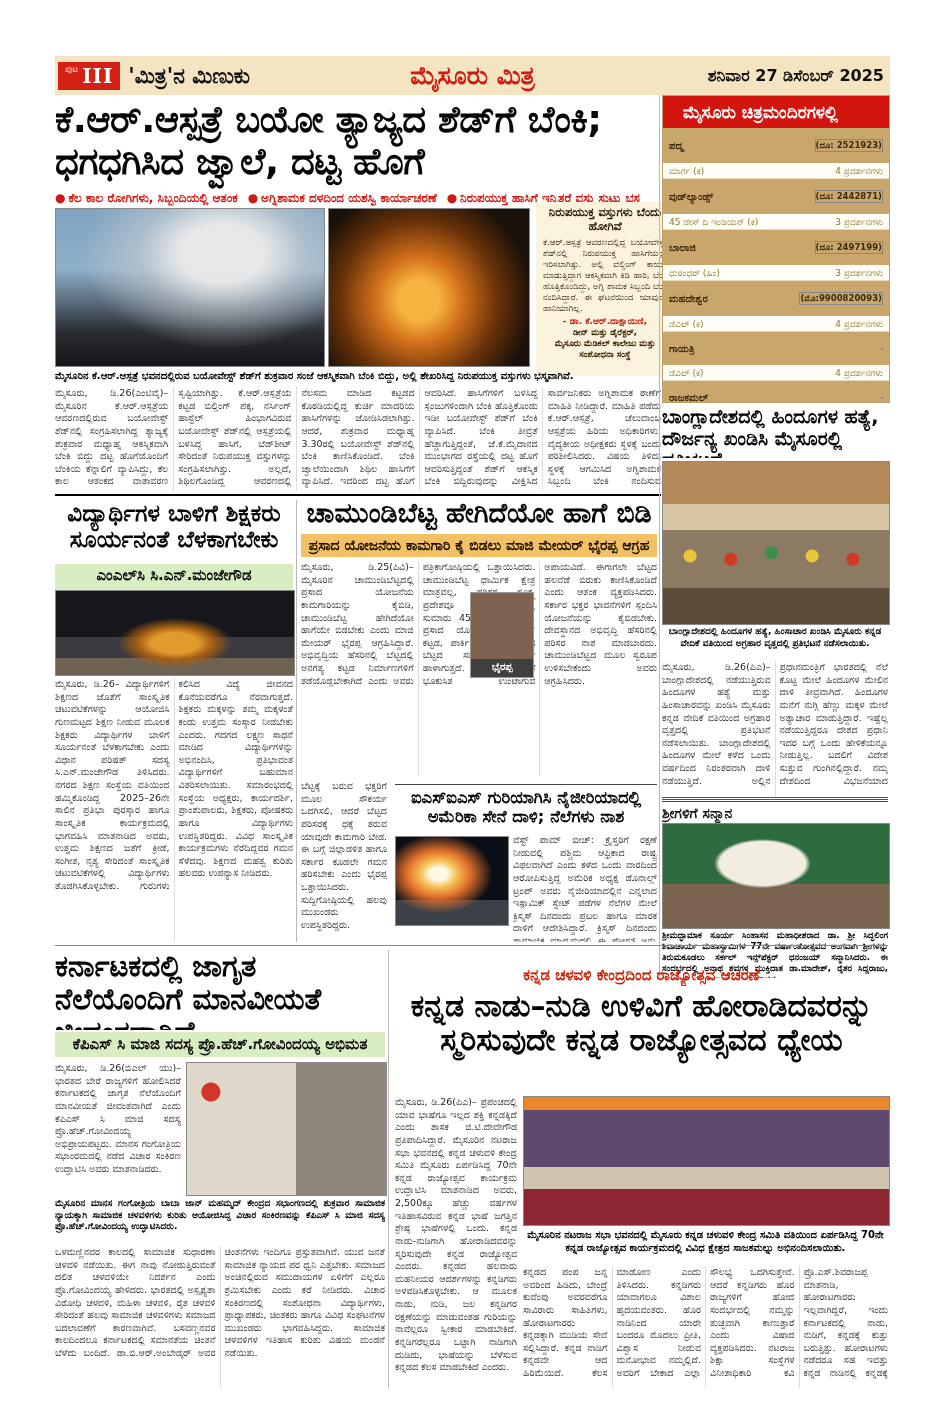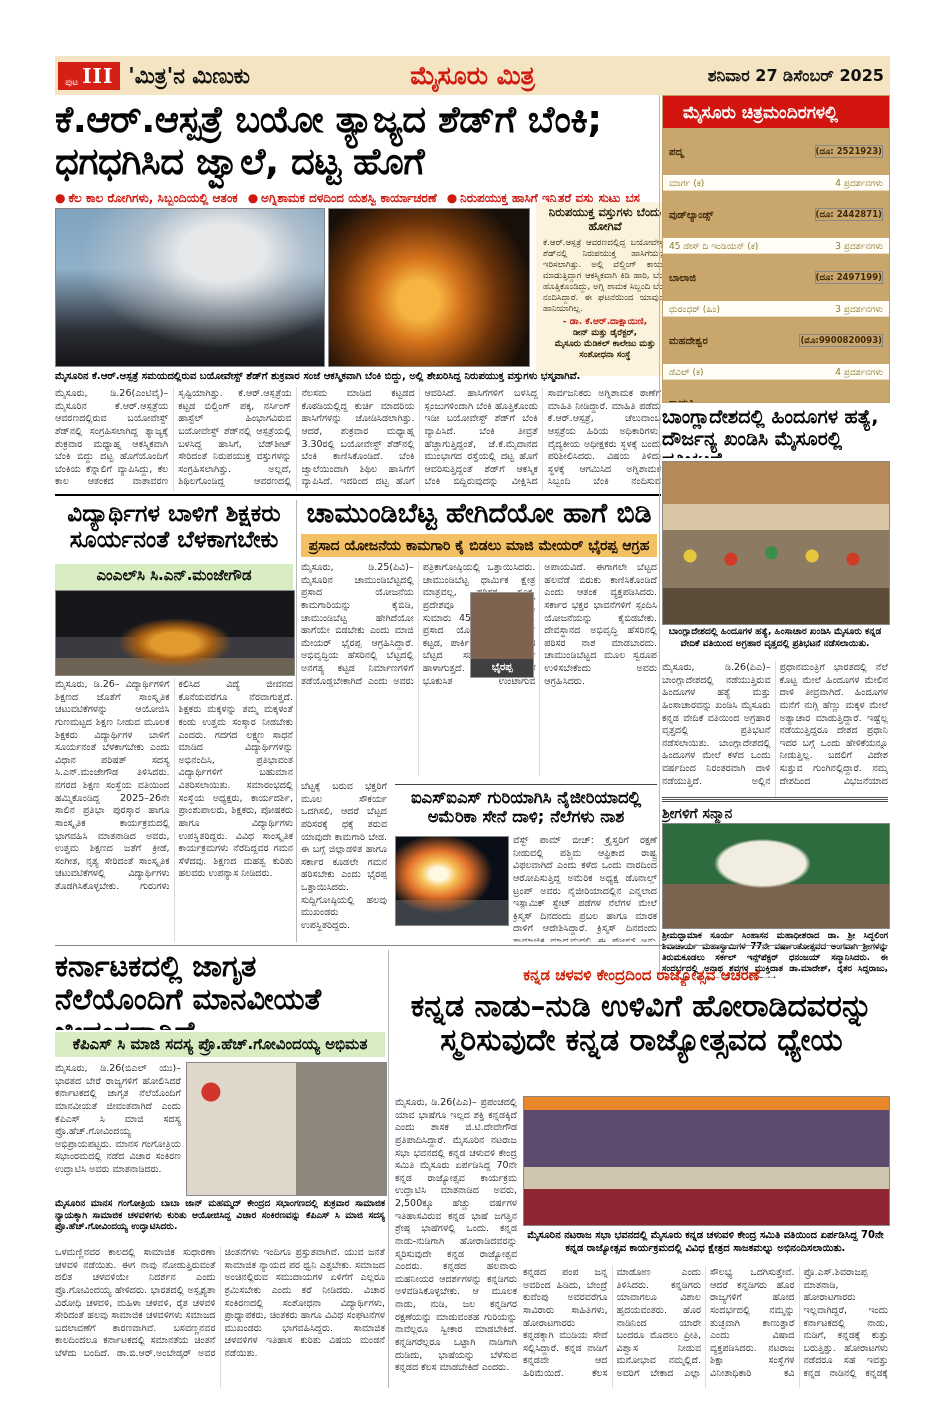--- a/index.html
+++ b/index.html
@@ -11,30 +11,30 @@
   .cols3{column-count:3;column-gap:9px;column-rule:1px solid #dcdcdc}
   .cols4{column-count:4;column-gap:9px;column-rule:1px solid #dcdcdc}
   .cols5{column-count:5;column-gap:10px;column-rule:1px solid #dcdcdc}
   .cap{font-weight:bold;font-size:10px;line-height:1.3;color:#000}
   .sub-green{background:#d9edc3;font-weight:bold;text-align:center;color:#0a0a0a}
   .sub-orange{background:#f3c163;font-weight:bold;text-align:center;color:#1a0d00}
   .vrule{position:absolute;width:1px;background:#b9b9b9}
   .hrule{position:absolute;background:#000}
   
   .masthead{background:#f4e4c2;display:flex;align-items:center}
-  .pagebox{background:#d42015;color:#fff;display:flex;align-items:flex-end;padding:2px 7px;margin:0 8px 0 3px}
+  .pagebox{background:#d42015;color:#fff;display:flex;align-items:flex-start;padding:2px 7px;margin:0 8px 0 3px}
   .pagebox .lbl{font-size:9px;margin-right:4px}
   .pagebox .num{font-family:"DejaVu Serif","Liberation Serif",serif;font-size:20px;font-weight:bold;letter-spacing:1px}
   .tagline{font-size:21px;font-weight:bold;color:#121212}
   .papername{position:absolute;left:0;right:0;text-align:center;font-size:25px;font-weight:bold;color:#d01910}
   .dateline{margin-left:auto;font-size:16px;font-weight:bold;color:#111;padding-right:6px;z-index:2}
   
   .cinema{border:1px solid #c49f63}
   .cinema-title{background:#d2150f;color:#fff;font-weight:bold;font-size:17px;padding:6px 20px}
-  .c-theatre{display:flex;justify-content:space-between;align-items:center;background:#c9a66b;color:#3f2a0c;font-weight:bold;font-size:10px;line-height:11px;padding:17px 6px;border-bottom:1px solid #fff}
+  .c-theatre{display:flex;justify-content:space-between;align-items:center;background:#c9a66b;color:#3f2a0c;font-weight:bold;font-size:10px;line-height:11px;padding:11px 6px;border-bottom:1px solid #fff}
   .c-theatre .ph{font-size:8.5px}
   .c-film{display:flex;justify-content:space-between;align-items:center;background:#fffdf6;color:#8a7a2e;font-size:9px;line-height:11px;padding:1.5px 6px;border-bottom:1px solid #e7dcc0}
   
   .quote{background:#fcf3df;text-align:center;padding:4px 7px}
   .quote .qt{font-weight:bold;font-size:11.5px;line-height:1.2;color:#221500;margin-bottom:3px}
   .quote .qb{font-size:8.5px;line-height:1.3;text-align:justify;color:#332200}
   .quote .qa{font-weight:bold;font-size:9px;color:#c31a0e;margin-top:2px}
   .quote .qr{font-weight:bold;font-size:8.5px;color:#332200}
   
   .ph{border:1px solid #888}
@@ -96,21 +96,21 @@
   </div>
   <div class="abs ph ph-fire1" style="left:55px;top:208px;width:268px;height:157px"></div>
   <div class="abs ph ph-fire2" style="left:328px;top:208px;width:200px;height:157px"></div>
   <div class="abs quote" style="left:536px;top:202px;width:124px;height:166px">
     <div class="qt">ನಿರುಪಯುಕ್ತ ವಸ್ತುಗಳು ಬೆಂದು ಹೋಗಿವೆ</div>
     <div class="qb">ಕೆ.ಆರ್.ಆಸ್ಪತ್ರೆ ಆವರಣದಲ್ಲಿದ್ದ ಬಯೋವೇಸ್ಟ್ ಶೆಡ್‌ನಲ್ಲಿ ನಿರುಪಯುಕ್ತ ಹಾಸಿಗೆಯನ್ನು ಇರಿಸಲಾಗಿತ್ತು. ಅಲ್ಲಿ ವೆಲ್ಡಿಂಗ್ ಕಾರ್ಯ ಮಾಡುತ್ತಿದ್ದಾಗ ಆಕಸ್ಮಿಕವಾಗಿ ಕಿಡಿ ಹಾರಿ, ಬೆಂಕಿ ಹೊತ್ತಿಕೊಂಡಿದ್ದು, ಅಗ್ನಿ ಶಾಮಕ ಸಿಬ್ಬಂದಿ ಬೆಂಕಿ ನಂದಿಸಿದ್ದಾರೆ. ಈ ಘಟನೆಯಿಂದ ಯಾವುದೇ ಹಾನಿಯಾಗಿಲ್ಲ.</div>
     <div class="qa">- ಡಾ. ಕೆ.ಆರ್.ದಾಕ್ಷಾಯಿಣಿ,</div>
     <div class="qr">ಡೀನ್ ಮತ್ತು ಡೈರೆಕ್ಟರ್,</div>
     <div class="qr">ಮೈಸೂರು ಮೆಡಿಕಲ್ ಕಾಲೇಜು ಮತ್ತು ಸಂಶೋಧನಾ ಸಂಸ್ಥೆ</div>
   </div>
-  <div class="abs cap" style="left:55px;top:369px;width:606px;height:15px">ಮೈಸೂರಿನ ಕೆ.ಆರ್.ಆಸ್ಪತ್ರೆ ಸಮಯದಲ್ಲಿರುವ ಬಯೋವೇಸ್ಟ್ ಶೆಡ್‌ಗೆ ಶುಕ್ರವಾರ ಸಂಜೆ ಆಕಸ್ಮಿಕವಾಗಿ ಬೆಂಕಿ ಬಿದ್ದು, ಅಲ್ಲಿ ಶೇಖರಿಸಿದ್ದ ನಿರುಪಯುಕ್ತ ವಸ್ತುಗಳು ಭಸ್ಮವಾಗಿವೆ.</div>
+  <div class="abs cap" style="left:55px;top:369px;width:606px;height:15px">ಮೈಸೂರಿನ ಕೆ.ಆರ್.ಆಸ್ಪತ್ರೆ ಭವನದಲ್ಲಿರುವ ಬಯೋವೇಸ್ಟ್ ಶೆಡ್‌ಗೆ ಶುಕ್ರವಾರ ಸಂಜೆ ಆಕಸ್ಮಿಕವಾಗಿ ಬೆಂಕಿ ಬಿದ್ದು, ಅಲ್ಲಿ ಶೇಖರಿಸಿದ್ದ ನಿರುಪಯುಕ್ತ ವಸ್ತುಗಳು ಭಸ್ಮವಾಗಿವೆ.</div>
   <div class="abs body-txt cols5" style="left:55px;top:387px;width:606px;height:104px">ಮೈಸೂರು, ಡಿ.26(ಎಂಟಿವೈ)– ಮೈಸೂರಿನ ಕೆ.ಆರ್.ಆಸ್ಪತ್ರೆಯ ಆವರಣದಲ್ಲಿರುವ ಬಯೋವೇಸ್ಟ್ ಶೆಡ್‌ನಲ್ಲಿ ಸಂಗ್ರಹಿಸಲಾಗಿದ್ದ ತ್ಯಾಜ್ಯಕ್ಕೆ ಶುಕ್ರವಾರ ಮಧ್ಯಾಹ್ನ ಆಕಸ್ಮಿಕವಾಗಿ ಬೆಂಕಿ ಬಿದ್ದು ದಟ್ಟ ಹೊಗೆಯೊಂದಿಗೆ ಬೆಂಕಿಯ ಕೆನ್ನಾಲಿಗೆ ವ್ಯಾಪಿಸಿದ್ದು, ಕೆಲ ಕಾಲ ಆತಂಕದ ವಾತಾವರಣ ಸೃಷ್ಟಿಯಾಗಿತ್ತು. ಕೆ.ಆರ್.ಆಸ್ಪತ್ರೆಯ ಕಟ್ಟಡ ಬಿಲ್ಡಿಂಗ್ ಪಕ್ಕ, ನರ್ಸಿಂಗ್ ಹಾಸ್ಟೆಲ್ ಹಿಂಭಾಗವಿರುವ ಬಯೋವೇಸ್ಟ್ ಶೆಡ್‌ನಲ್ಲಿ ಆಸ್ಪತ್ರೆಯಲ್ಲಿ ಬಳಸಿದ್ದ ಹಾಸಿಗೆ, ಬೆಡ್‌ಶೀಟ್ ಸೇರಿದಂತೆ ನಿರುಪಯುಕ್ತ ವಸ್ತುಗಳನ್ನು ಸಂಗ್ರಹಿಸಲಾಗಿತ್ತು. ಅಲ್ಲದೆ, ಶಿಥಿಲಗೊಂಡಿದ್ದ ಆವರಣದಲ್ಲಿ ನೆಲಸಮ ಮಾಡಿದ ಕಟ್ಟಡದ ಕೊಠಡಿಯಲ್ಲಿದ್ದ ಕುರ್ಚಿ ಮಾದರಿಯ ಹಾಸಿಗೆಗಳನ್ನು ಜೋಡಿಸಿಡಲಾಗಿತ್ತು. ಆದರೆ, ಶುಕ್ರವಾರ ಮಧ್ಯಾಹ್ನ 3.30ರಲ್ಲಿ ಬಯೋವೇಸ್ಟ್ ಶೆಡ್‌ನಲ್ಲಿ ಬೆಂಕಿ ಕಾಣಿಸಿಕೊಂಡಿದೆ. ಬೆಂಕಿ ಜ್ವಾಲೆಯಿಂದಾಗಿ ಶಿಥಿಲ ಹಾಸಿಗೆಗೆ ವ್ಯಾಪಿಸಿದೆ. ಇದರಿಂದ ದಟ್ಟ ಹೊಗೆ ಆವರಿಸಿದೆ. ಹಾಸಿಗೆಗಳಿಗೆ ಬಳಸಿದ್ದ ಸ್ಪಂಜುಗಳಿಂದಾಗಿ ಬೆಂಕಿ ಹೊತ್ತಿಕೊಂಡು ಇಡೀ ಬಯೋವೇಸ್ಟ್ ಶೆಡ್‌ಗೆ ಬೆಂಕಿ ವ್ಯಾಪಿಸಿದೆ. ಬೆಂಕಿ ತೀವ್ರತೆ ಹೆಚ್ಚಾಗುತ್ತಿದ್ದಂತೆ, ಜೆ.ಕೆ.ಮೈದಾನದ ಮುಂಭಾಗದ ರಸ್ತೆಯಲ್ಲಿ ದಟ್ಟ ಹೊಗೆ ಆವರಿಸುತ್ತಿದ್ದಂತೆ ಶೆಡ್‌ಗೆ ಆಕಸ್ಮಿಕ ಬೆಂಕಿ ಬಿದ್ದಿರುವುದನ್ನು ವೀಕ್ಷಿಸಿದ ಸಾರ್ವಜನಿಕರು ಅಗ್ನಿಶಾಮಕ ಠಾಣೆಗೆ ಮಾಹಿತಿ ನೀಡಿದ್ದಾರೆ. ಮಾಹಿತಿ ಪಡೆದು ಕೆ.ಆರ್.ಆಸ್ಪತ್ರೆ, ಚೆಲುವಾಂಬ ಆಸ್ಪತ್ರೆಯ ಹಿರಿಯ ಅಧಿಕಾರಿಗಳು, ವೈದ್ಯಕೀಯ ಅಧೀಕ್ಷಕರು ಸ್ಥಳಕ್ಕೆ ಬಂದು ಪರಿಶೀಲಿಸಿದರು. ವಿಷಯ ತಿಳಿದು ಸ್ಥಳಕ್ಕೆ ಆಗಮಿಸಿದ ಅಗ್ನಿಶಾಮಕ ಸಿಬ್ಬಂದಿ ಬೆಂಕಿ ನಂದಿಸುವ ಕಾರ್ಯಾಚರಣೆ ನಡೆಸಿದರು. ಸತತ ಒಂದು ಗಂಟೆಗೂ ಹೆಚ್ಚು ಕಾಲ ಶ್ರಮಿಸಿ ಬೆಂಕಿ ನಂದಿಸುವಲ್ಲಿ ಯಶಸ್ವಿಯಾದರು. ಅಷ್ಟರಲ್ಲಾಗಲೇ ಅಲ್ಲಿದ್ದ ನಿರುಪಯುಕ್ತ ಹಾಸಿಗೆಗಳು ಭಸ್ಮವಾಗಿದ್ದವು. ಅದು ಬಿಟ್ಟು ಬೇರೆ ಹಾನಿಯಾಗಿಲ್ಲ. ವೆಲ್ಡಿಂಗ್ ಮಾಡುವಾಗ ಕಿಡಿ ಹಾರಿಕೆ: ಕೆ.ಆರ್.ಆಸ್ಪತ್ರೆ ಆವರಣದಲ್ಲಿ ನೂತನ ಕಟ್ಟಡ ಕಾಮಗಾರಿ ಸಮಯದಲ್ಲಿ ಇಲ್ಲಿನ ಶೆಡ್ ಬಳಿ ವೆಲ್ಡಿಂಗ್ ಮಾಡಲಾಗುತ್ತಿತ್ತು ಎನ್ನಲಾಗಿದೆ. ಈ ವೇಳೆ ಆಕಸ್ಮಿಕವಾಗಿ ಶೆಡ್‌ನಲ್ಲಿದ್ದ ಹಾಸಿಗೆಗೆ ಕಿಡಿ ಹಾರಿದ್ದರಿಂದ ಬೆಂಕಿ ಹೊತ್ತಿಕೊಂಡಿದೆ ಎನ್ನಲಾಗಿದೆ. ಅಗ್ನಿಶಾಮಕ ಸಿಬ್ಬಂದಿಯ ಸಕಾಲಿಕ ಕಾರ್ಯಾಚರಣೆಯಿಂದ ಪ್ರಾಣಹಾನಿ ಸಂಭವಿಸಲಿಲ್ಲ.</div>
   <div class="hrule" style="left:55px;top:494px;width:606px;height:2px"></div>
 
   <div class="abs cinema" style="left:662px;top:95px;width:226px;height:306px">
     <div class="cinema-title">ಮೈಸೂರು ಚಿತ್ರಮಂದಿರಗಳಲ್ಲಿ</div>
     <div id="cinema-rows">
     <div class="c-theatre">
       <span>ಪದ್ಮ</span>
           <span class="ph">(ದೂ: 2521923)</span>
     </div>

